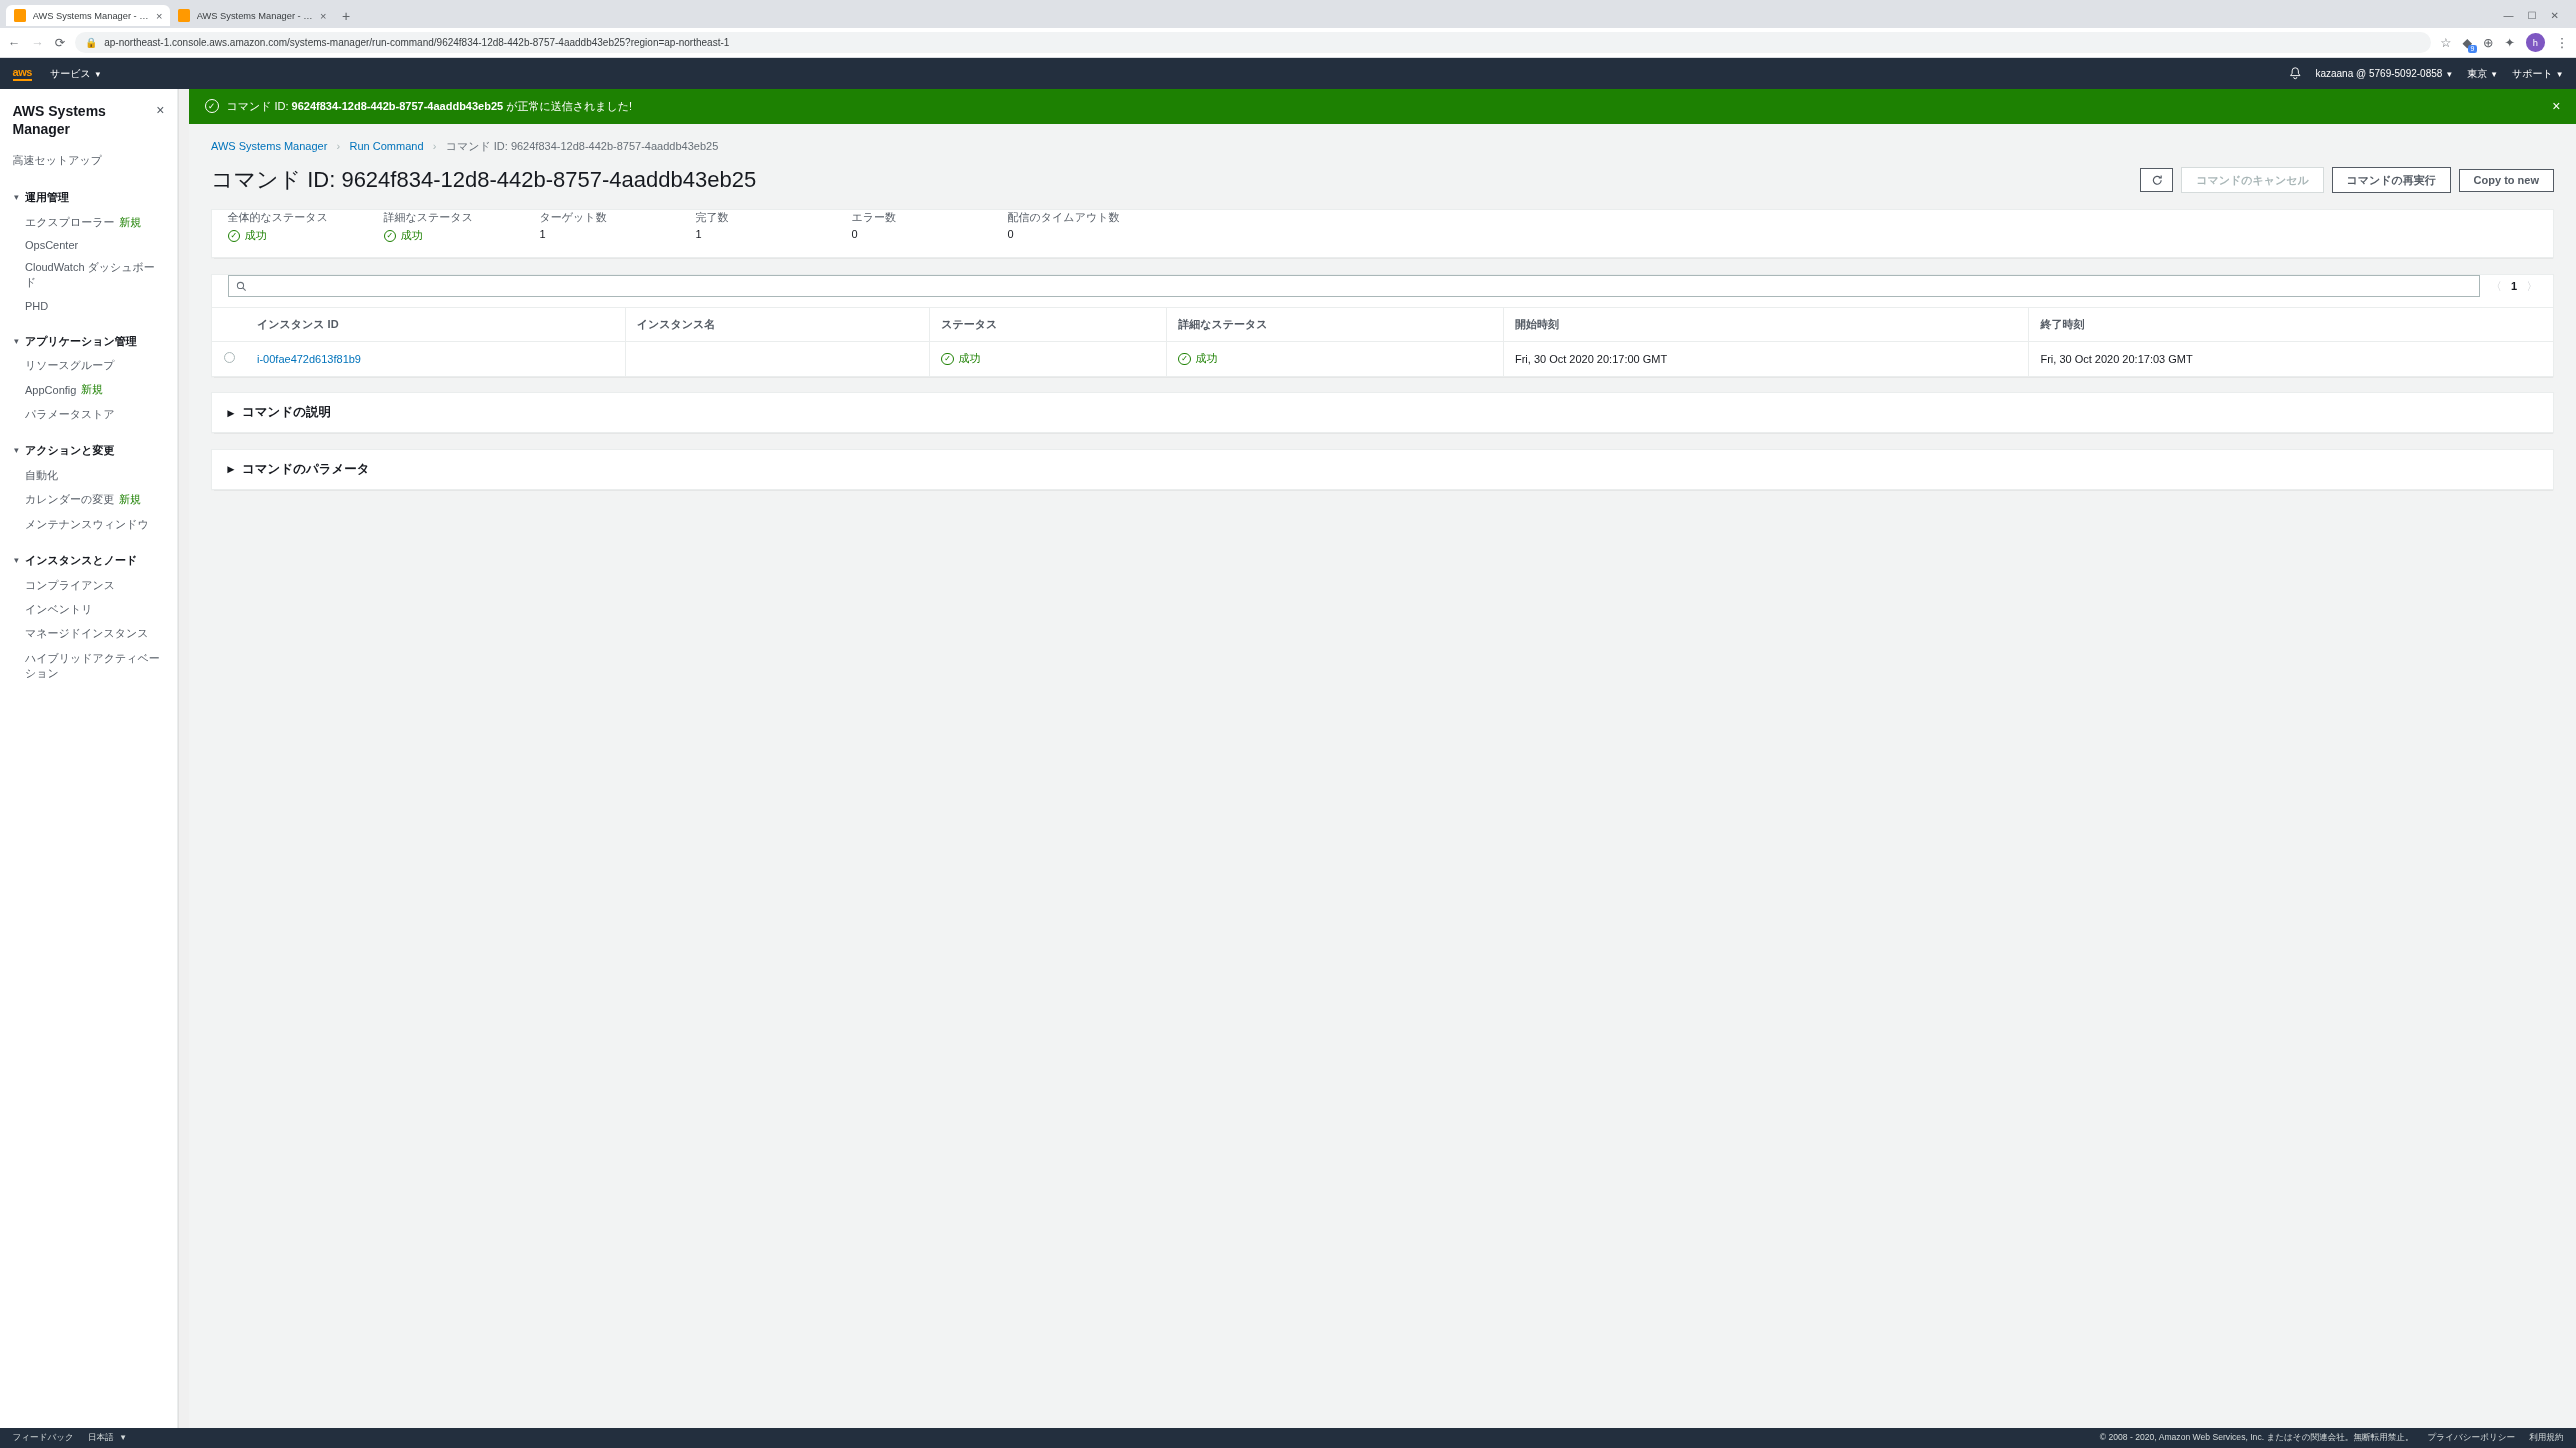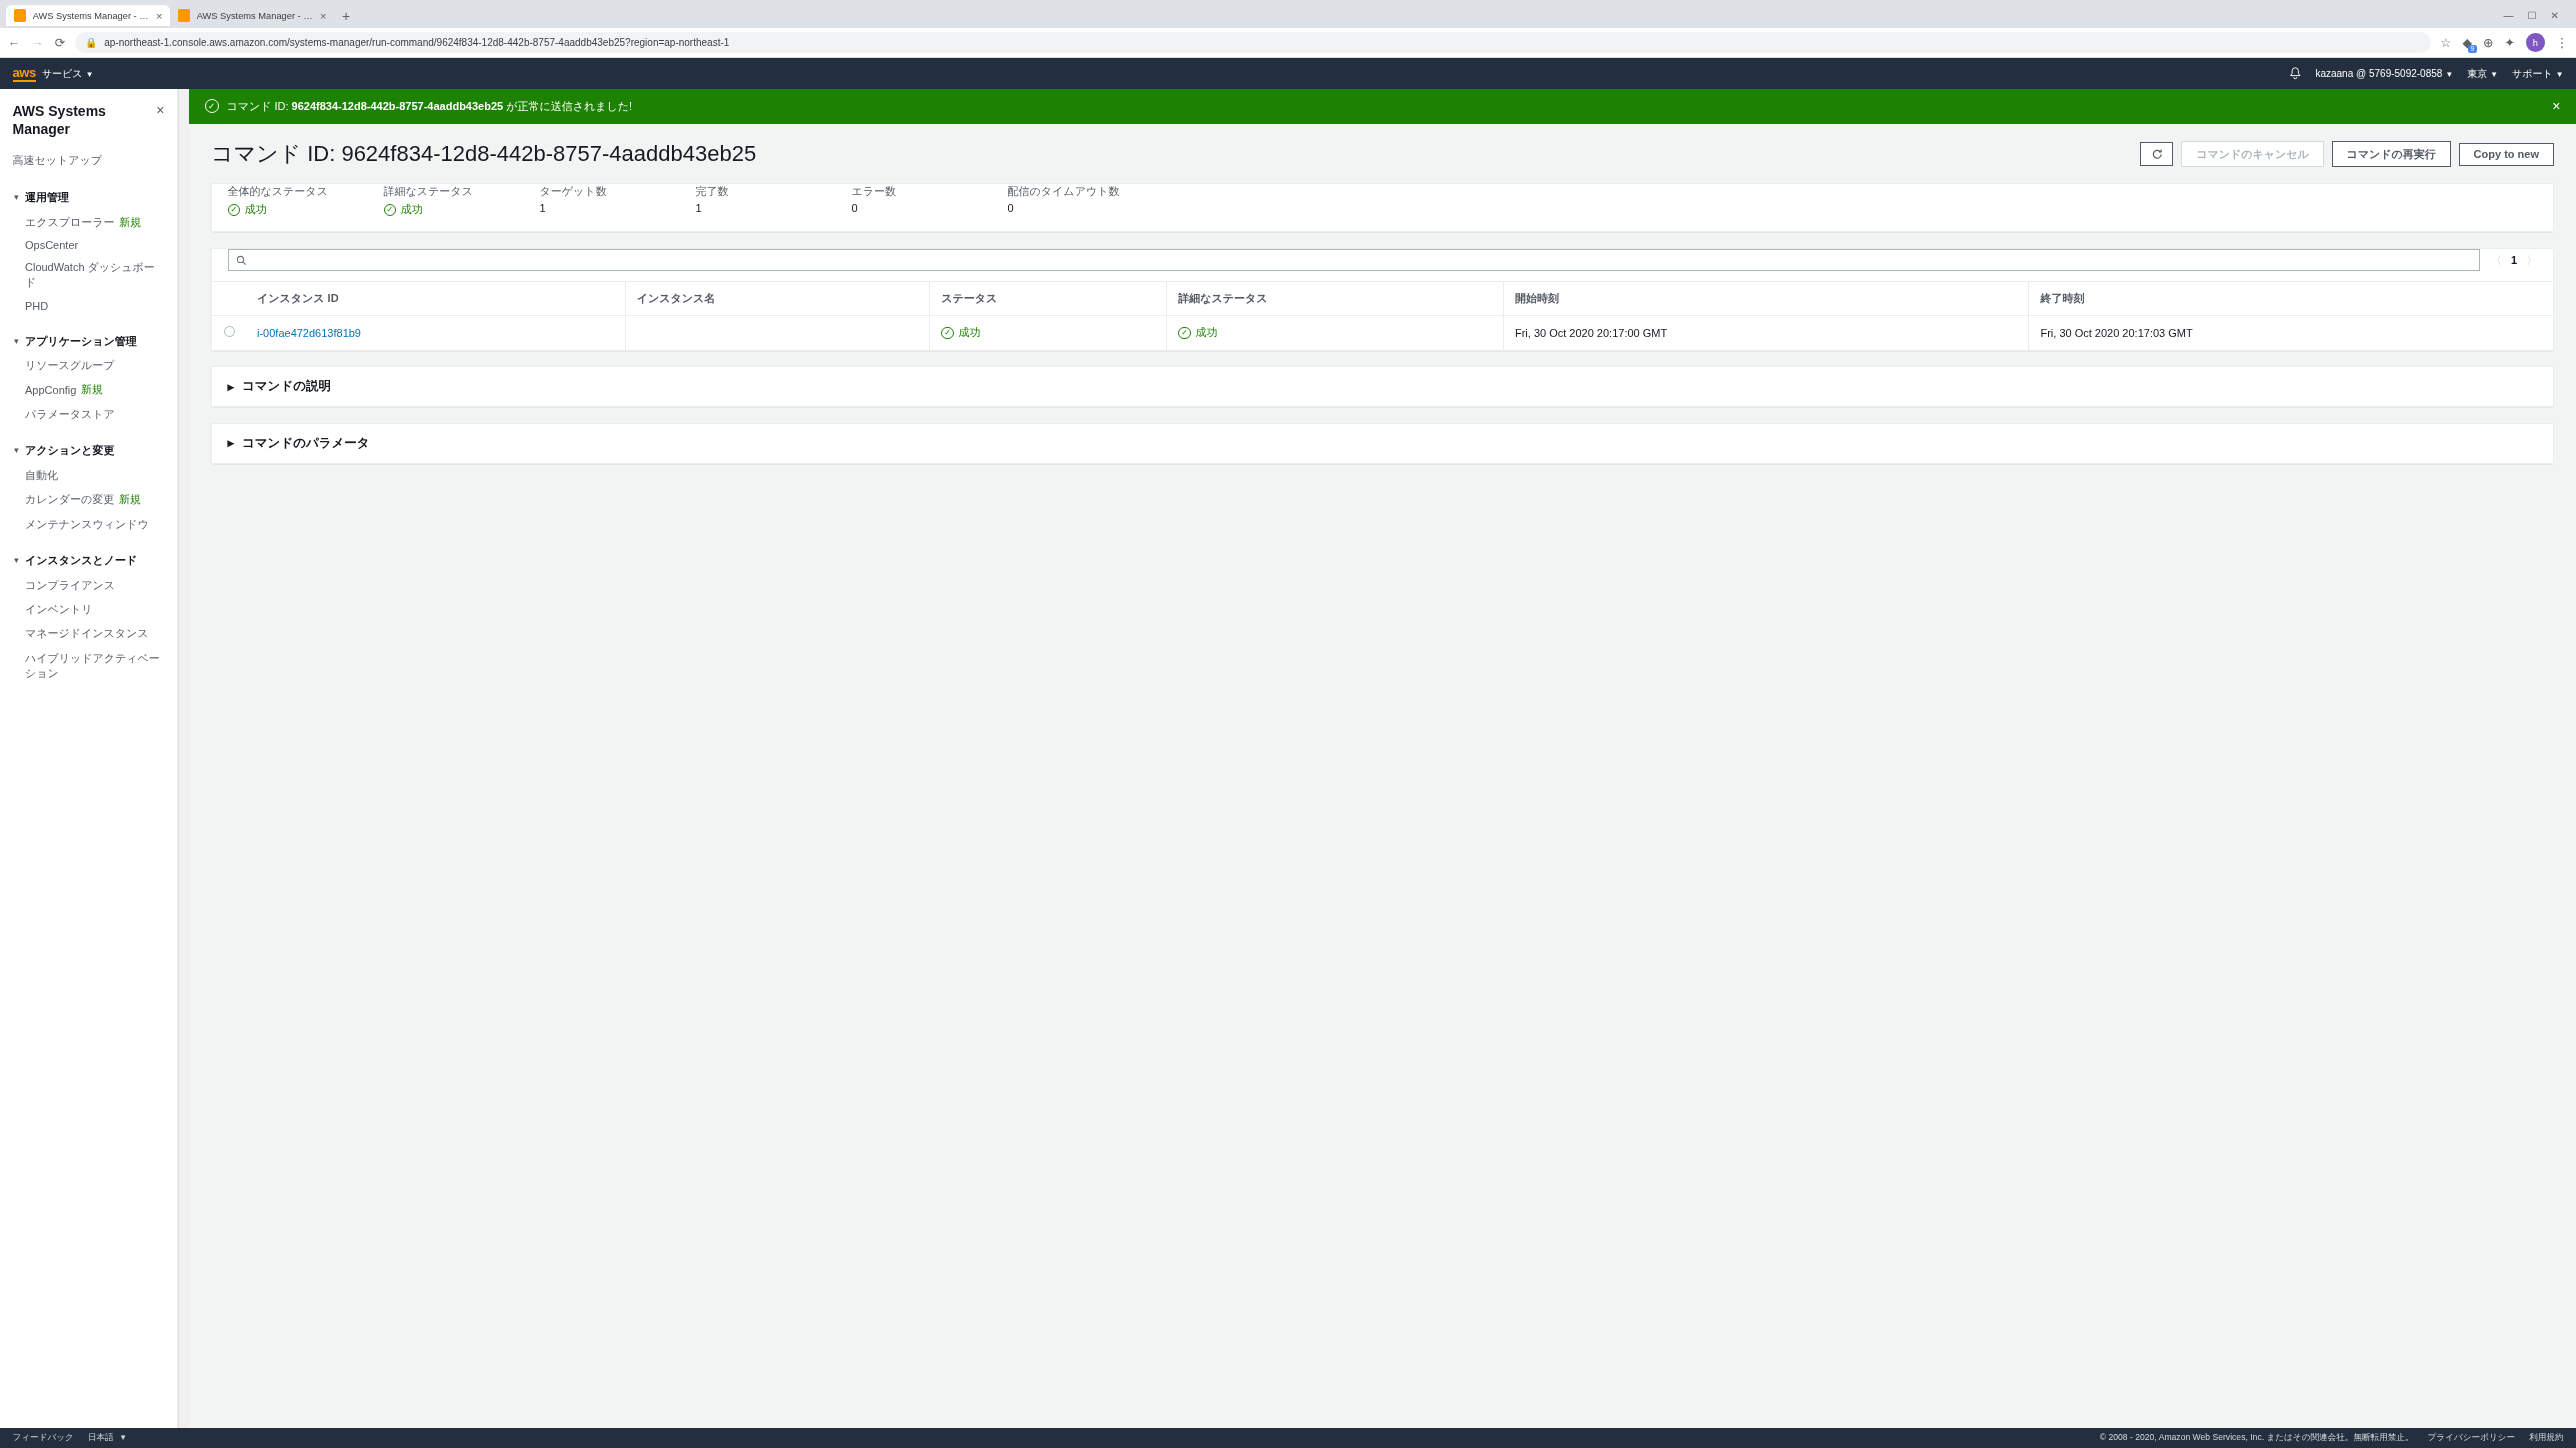--- a/index.html
+++ b/index.html
@@ -19,21 +19,21 @@
 .nav-icons { display: flex; gap: 11px; color: #5f6368; font-size: 12.5px; }
 .addr-input { flex: 1; display: flex; align-items: center; gap: 6.2px; font-size: 10px; color: #3c4043; background: #f1f3f4; border-radius: 14px; padding: 4.7px 11px; }
 .addr-input .lock { color: #5f6368; }
 .addr-right { display: flex; gap: 11px; align-items: center; color: #5f6368; font-size: 12.5px; }
 .avatar { width: 18.7px; height: 18.7px; border-radius: 50%; background: #7e57c2; color: #fff; display: flex; align-items: center; justify-content: center; font-size: 9.3px; }
 .ext-badge { position: relative; }
 .ext-badge .b { position: absolute; bottom: -3.1px; right: -4.7px; background: #4285f4; color: #fff; font-size: 7px; padding: 0.8px 2.3px; border-radius: 2.3px; }
 
 
 .aws-nav { background: #232f3e; color: #fff; height: 31px; display: flex; align-items: center; padding: 0 12.5px; font-size: 10px; }
-.aws-logo { font-weight: bold; font-size: 13px; margin-right: 6px; color:#ff9900; letter-spacing:-0.4px; }
+.aws-logo { font-weight: bold; font-size: 11px; margin-right: 18px; color:#ff9900; letter-spacing:-0.4px; }
 .aws-logo-text { border-bottom: 2.3px solid #ff9900; padding-bottom:0.8px; display:inline-block; }
 .aws-nav .services { cursor: pointer; }
 .aws-nav-right { margin-left: auto; display: flex; align-items: center; gap: 14px; }
 .caret { font-size: 7.8px; margin-left: 3.1px; }
 
 
 .layout { display: flex; height: calc(100vh - 89px - 20px); }
 .sidebar { width: 178px; background: #fff; border-right: 0.8px solid #eaeded; overflow-y: auto; position: relative; }
 .scrollbar-track { width: 11px; background: #f0f0f0; border-left:0.8px solid #e0e0e0;}
 .sidebar-header { display: flex; justify-content: space-between; align-items: flex-start; padding: 12.5px 12.5px 7.8px; }
@@ -222,20 +222,27 @@
   <div class="main">
     <div class="alert-success">
       <span class="success-icon-circle">✓</span>
       <span>
         <span>コマンド ID: </span><b>9624f834-12d8-442b-8757-4aaddb43eb25</b><span> が正常に送信されました!</span>
       </span>
       <span class="dismiss">×</span>
     </div>
 
     <div class="content">
+      <div class="breadcrumb">
+        <a href="#">AWS Systems Manager</a>
+        <span class="sep">›</span>
+        <a href="#">Run Command</a>
+        <span class="sep">›</span>
+        <span>コマンド ID: 9624f834-12d8-442b-8757-4aaddb43eb25</span>
+      </div>
 
       <div class="page-header">
         <h1 class="page-title">コマンド ID: 9624f834-12d8-442b-8757-4aaddb43eb25</h1>
         <button class="btn icon-btn">
           <svg width="12.5" height="12.5" viewBox="0 0 16 16">
               <path d="M13 8a5 5 0 11-1.5-3.5M13 2v3h-3" fill="none" stroke="#545b64" stroke-width="1.5"></path>
             </svg>
         </button>
         <button class="btn disabled">コマンドのキャンセル</button>
         <button class="btn">コマンドの再実行</button>

